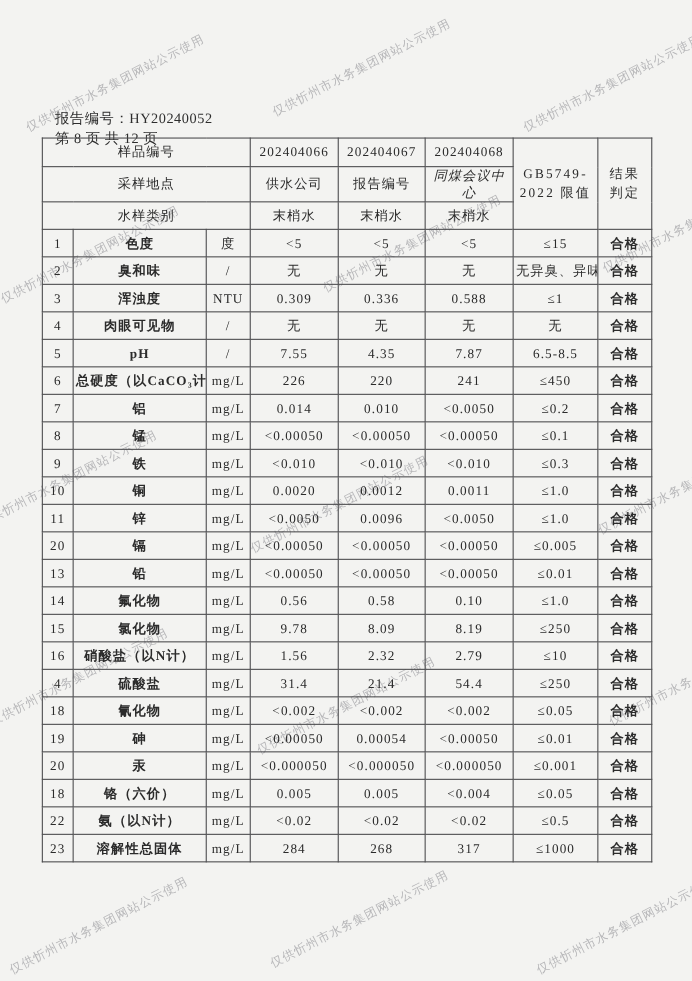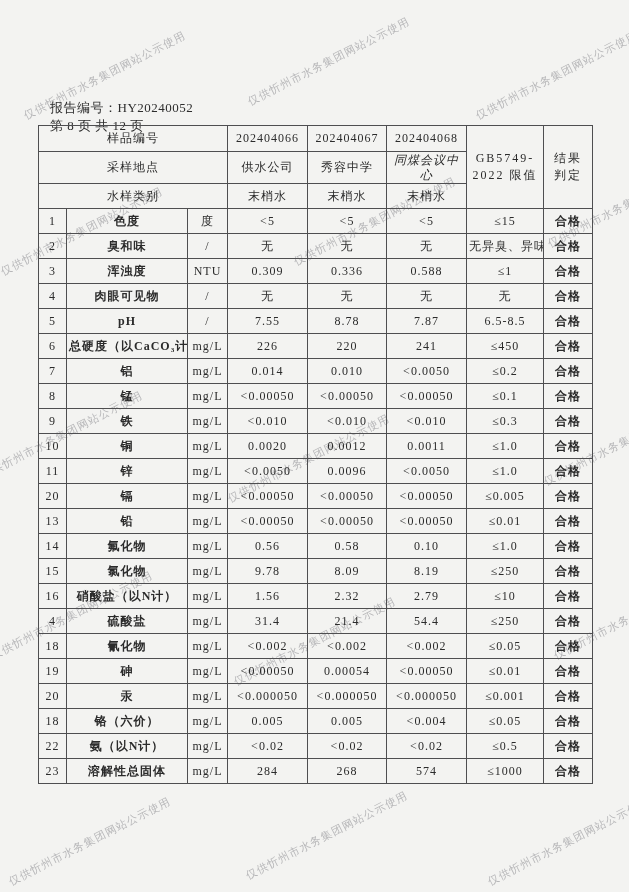--- a/index.html
+++ b/index.html
@@ -117,21 +117,21 @@
             <div>2022 限值</div>
           </td>
           <td rowspan="3" class="result-head">
             <div>结果</div>
             <div>判定</div>
           </td>
         </tr>
         <tr class="hr2">
           <td colspan="3" class="lbl">采样地点</td>
           <td>供水公司</td>
-          <td>秀容中学</td>
+          <td>报告编号</td>
           <td class="loc3">同煤会议中心</td>
         </tr>
         <tr class="hr3">
           <td colspan="3" class="lbl">水样类别</td>
           <td>末梢水</td>
           <td>末梢水</td>
           <td>末梢水</td>
         </tr>
       </thead>
       <tbody>
@@ -173,21 +173,21 @@
             <td>无</td>
             <td>无</td>
             <td class="lim">无</td>
             <td class="res">合格</td>
           </tr>
           <tr>
             <td>5</td>
             <td class="name-cell">pH</td>
             <td>/</td>
             <td>7.55</td>
-            <td>8.78</td>
+            <td>4.35</td>
             <td>7.87</td>
             <td class="lim">6.5-8.5</td>
             <td class="res">合格</td>
           </tr>
           <tr>
             <td>6</td>
             <td class="name-cell">总硬度（以CaCO₃计）</td>
             <td>mg/L</td>
             <td>226</td>
             <td>220</td>
@@ -354,20 +354,20 @@
             <td>&lt;0.02</td>
             <td class="lim">≤0.5</td>
             <td class="res">合格</td>
           </tr>
           <tr>
             <td>23</td>
             <td class="name-cell">溶解性总固体</td>
             <td>mg/L</td>
             <td>284</td>
             <td>268</td>
-            <td>574</td>
+            <td>317</td>
             <td class="lim">≤1000</td>
             <td class="res">合格</td>
           </tr>
         </tbody>
     </table>
   </div>
 </div>
 
 </body></html>

